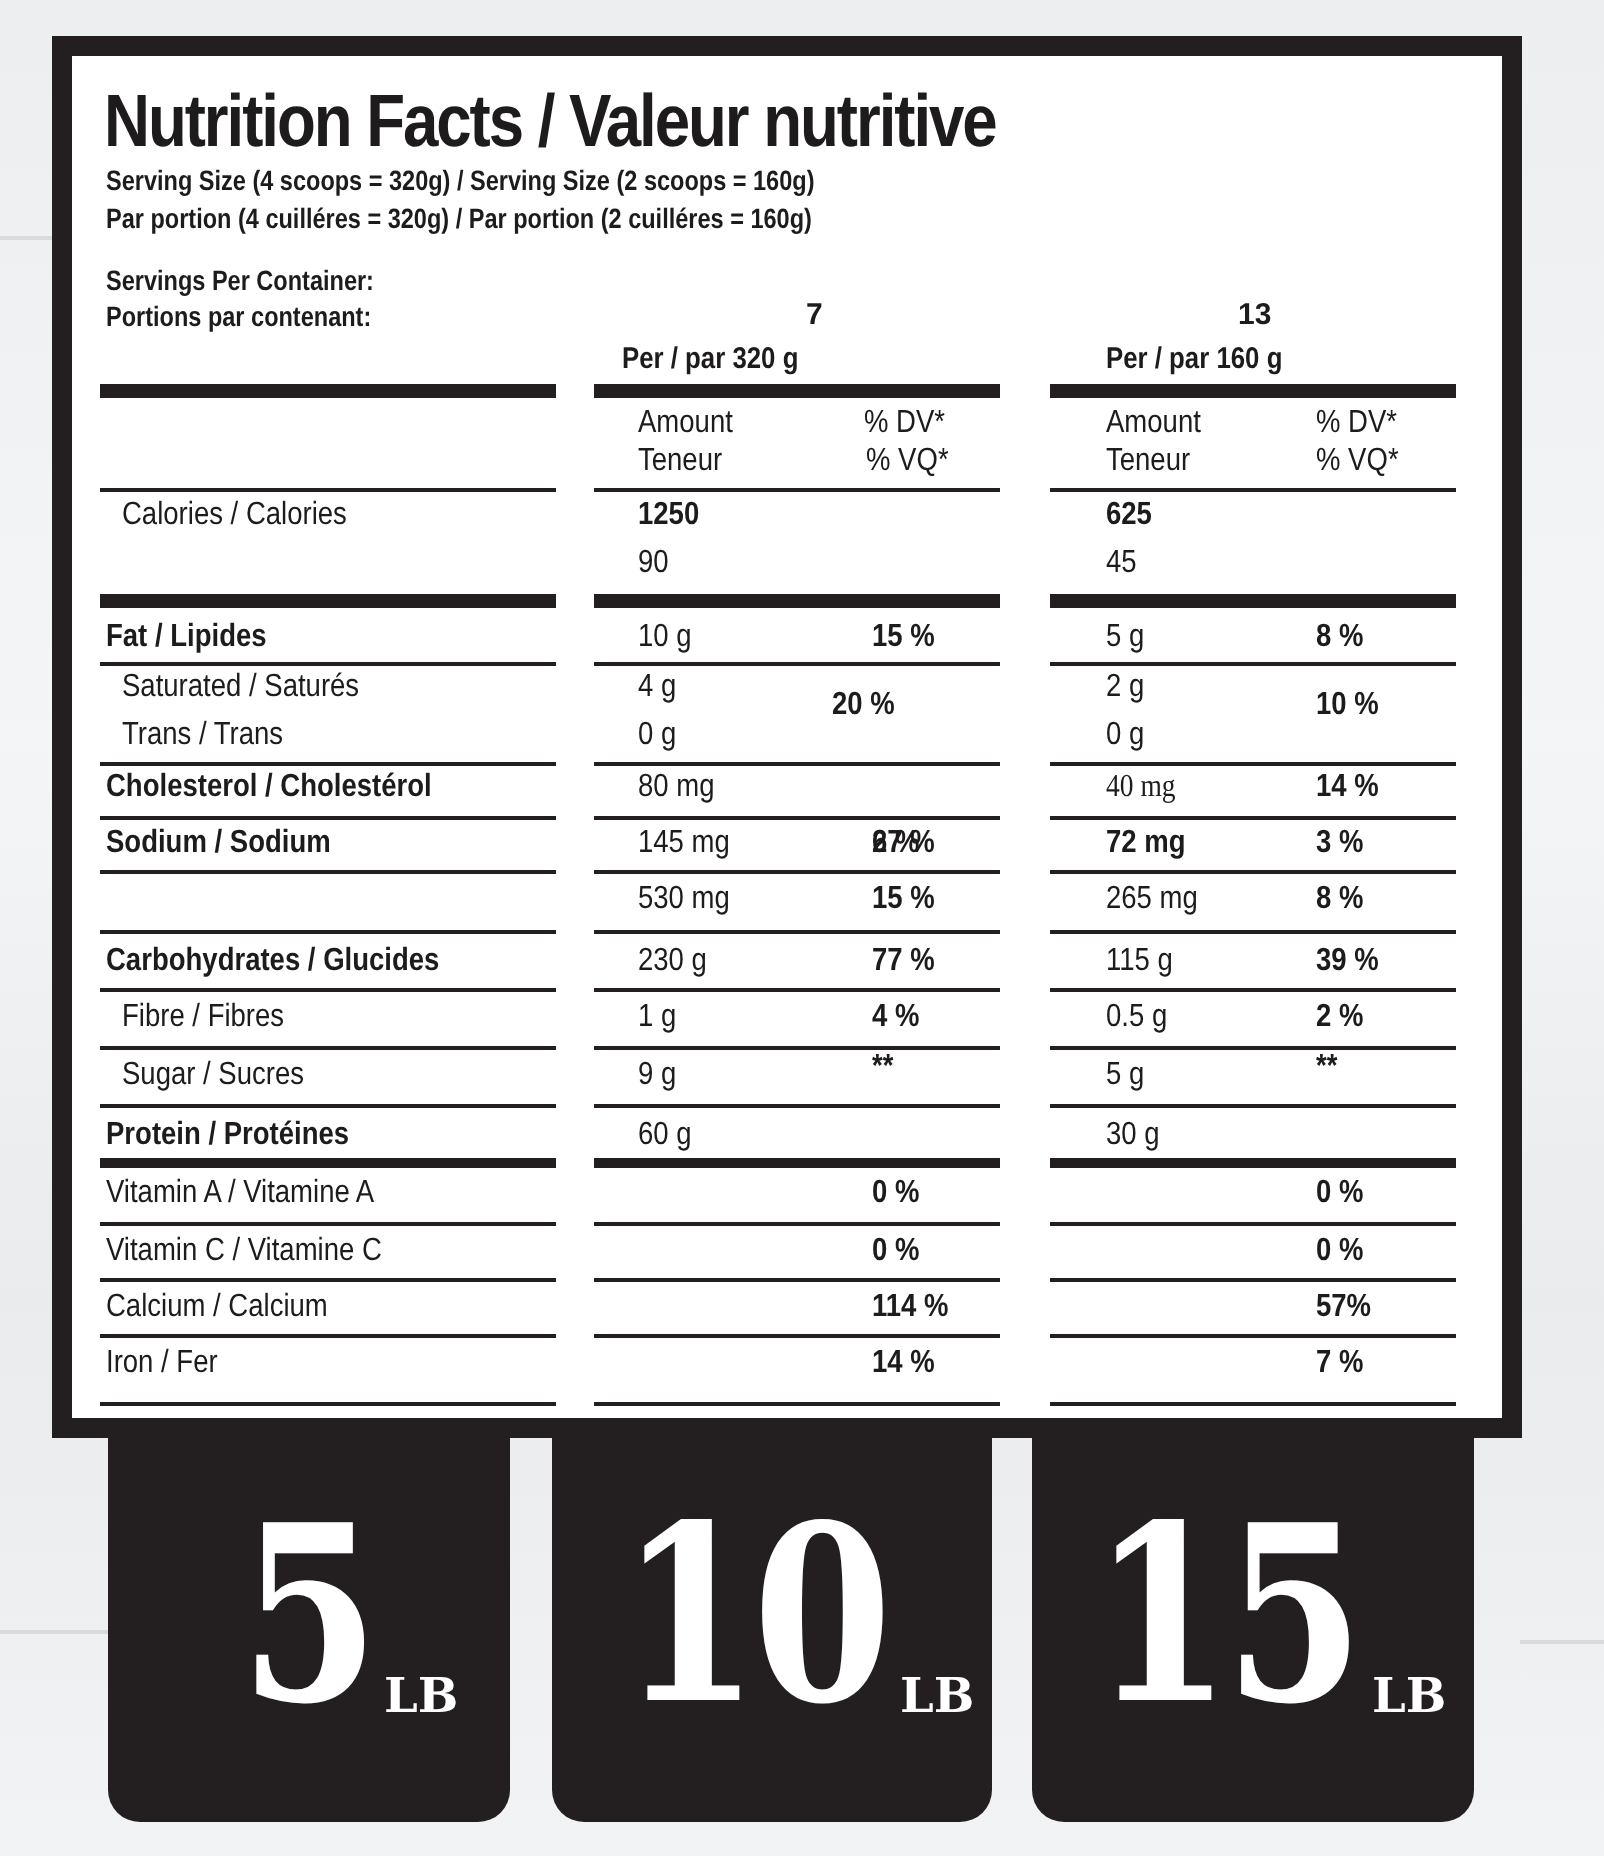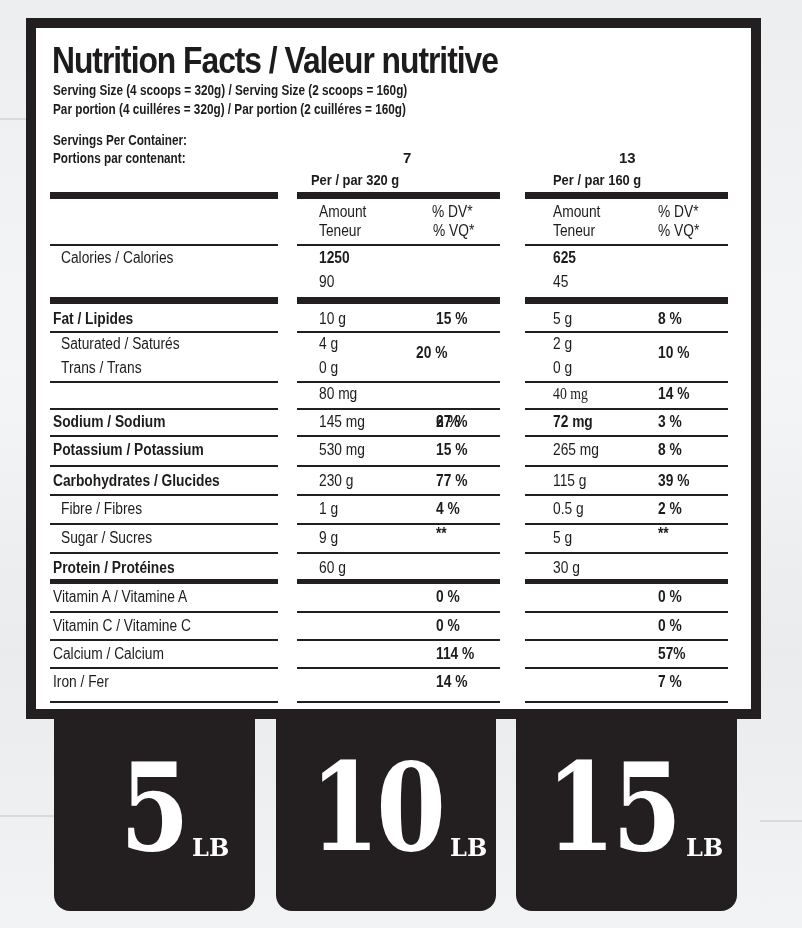--- a/index.html
+++ b/index.html
@@ -113,38 +113,38 @@
     <div class="abs txt" style="left:517px;top:307px;"><span class="cond">2 g</span></div>
     <div class="abs txt" style="left:25px;top:331px;"><span class="cond">Trans / Trans</span></div>
     <div class="abs txt" style="left:283px;top:331px;"><span class="cond">0 g</span></div>
     <div class="abs txt" style="left:517px;top:331px;"><span class="cond">0 g</span></div>
     <div class="abs txt bold" style="left:380px;top:316px;"><span class="cond">20 %</span></div>
     <div class="abs txt bold" style="left:622px;top:316px;"><span class="cond">10 %</span></div>
     <div class="hr thin" style="left:14px;top:353px;width:228px;"></div>
     <div class="hr thin" style="left:261px;top:353px;width:203px;"></div>
     <div class="hr thin" style="left:489px;top:353px;width:203px;"></div>
 
+    <div class="abs txt bold" style="left:17px;top:357px;"><span class="cond">Cholesterol / Cholestérol</span></div>
     <div class="abs txt" style="left:283px;top:357px;"><span class="cond">80 mg</span></div>
     <div class="abs txt bold" style="left:400px;top:357px;margin-top:28px;"><span class="cond">27 %</span></div>
     <div class="abs txt" style="left:517px;top:357px;font-family:Liberation Serif, serif;"><span class="cond">40 mg</span></div>
     <div class="abs txt bold" style="left:622px;top:357px;"><span class="cond">14 %</span></div>
     <div class="hr thin" style="left:14px;top:380px;width:228px;"></div>
     <div class="hr thin" style="left:261px;top:380px;width:203px;"></div>
     <div class="hr thin" style="left:489px;top:380px;width:203px;"></div>
 
     <div class="abs txt bold" style="left:17px;top:385px;"><span class="cond">Sodium / Sodium</span></div>
     <div class="abs txt" style="left:283px;top:385px;"><span class="cond">145 mg</span></div>
     <div class="abs txt bold" style="left:400px;top:385px;"><span class="cond">6 %</span></div>
     <div class="abs txt" style="left:517px;top:385px;font-weight:bold;"><span class="cond">72 mg</span></div>
     <div class="abs txt bold" style="left:622px;top:385px;"><span class="cond">3 %</span></div>
     <div class="hr thin" style="left:14px;top:407px;width:228px;"></div>
     <div class="hr thin" style="left:261px;top:407px;width:203px;"></div>
     <div class="hr thin" style="left:489px;top:407px;width:203px;"></div>
 
-    <div class="abs txt bold" style="left:17px;top:413px;"><span class="cond">Potassium / Potassium</span></div>
     <div class="abs txt" style="left:283px;top:413px;"><span class="cond">530 mg</span></div>
     <div class="abs txt bold" style="left:400px;top:413px;"><span class="cond">15 %</span></div>
     <div class="abs txt" style="left:517px;top:413px;"><span class="cond">265 mg</span></div>
     <div class="abs txt bold" style="left:622px;top:413px;"><span class="cond">8 %</span></div>
     <div class="hr thin" style="left:14px;top:437px;width:228px;"></div>
     <div class="hr thin" style="left:261px;top:437px;width:203px;"></div>
     <div class="hr thin" style="left:489px;top:437px;width:203px;"></div>
 
     <div class="abs txt bold" style="left:17px;top:444px;"><span class="cond">Carbohydrates / Glucides</span></div>
     <div class="abs txt" style="left:283px;top:444px;"><span class="cond">230 g</span></div>

